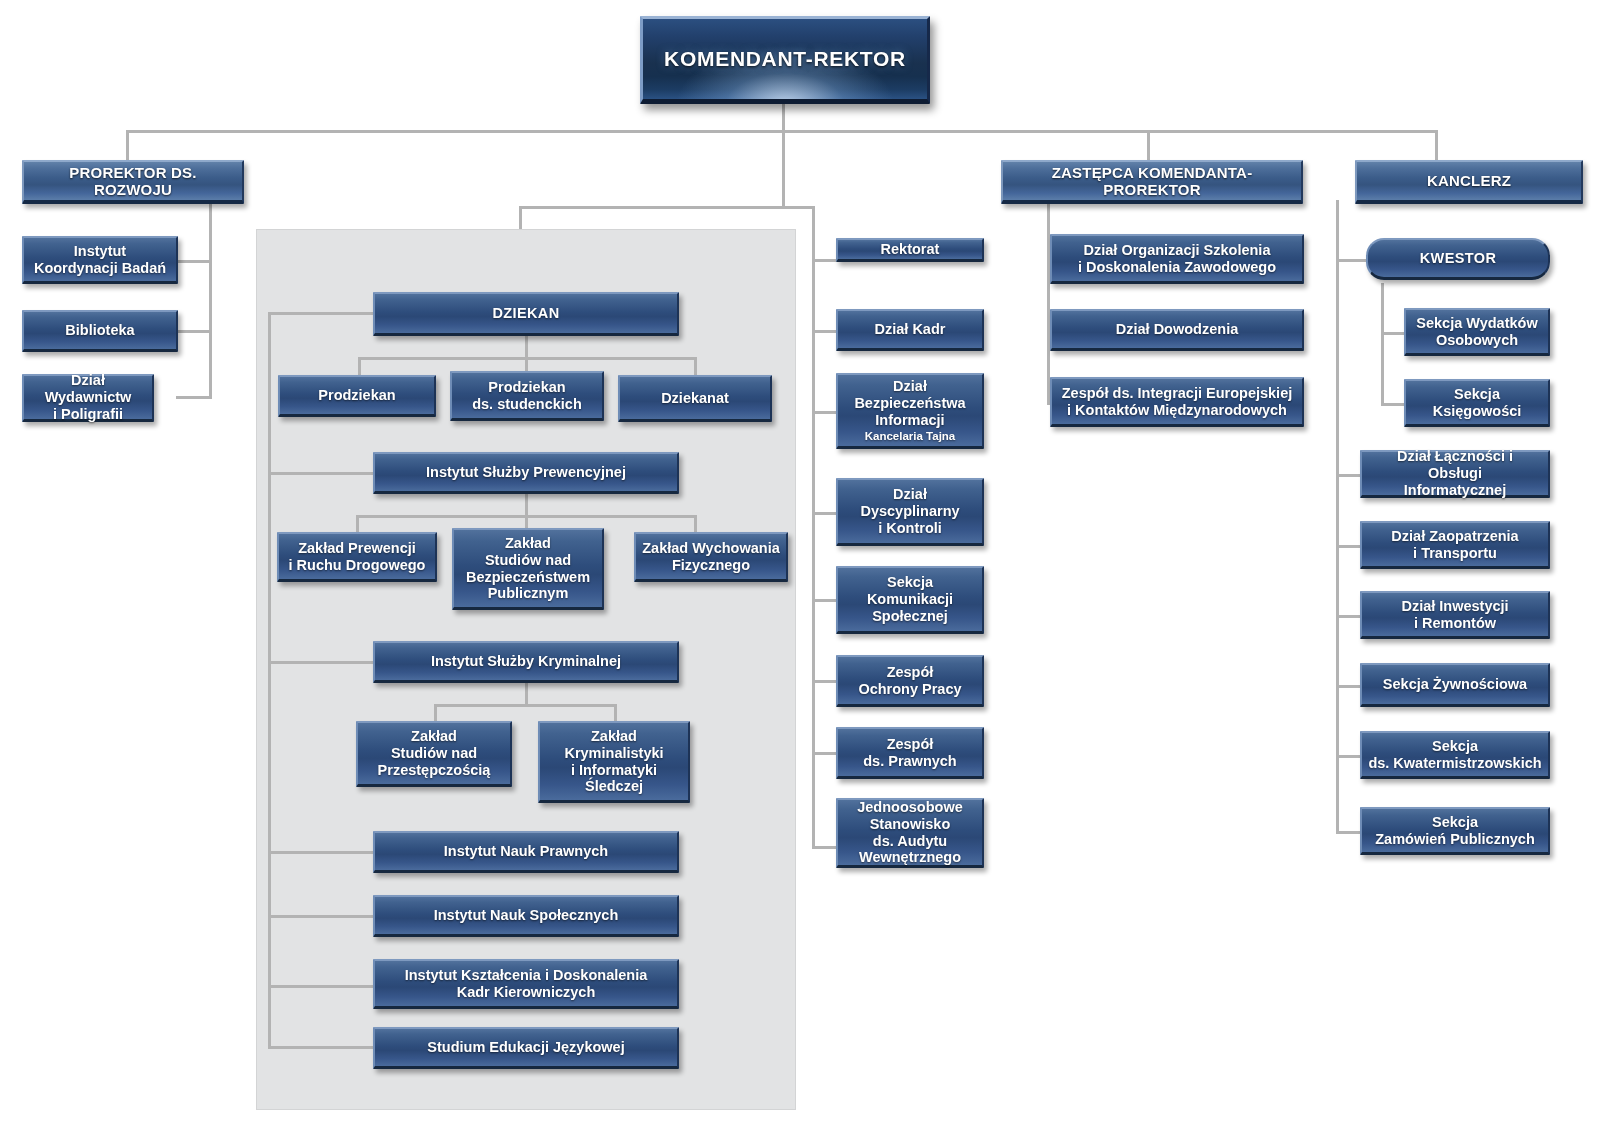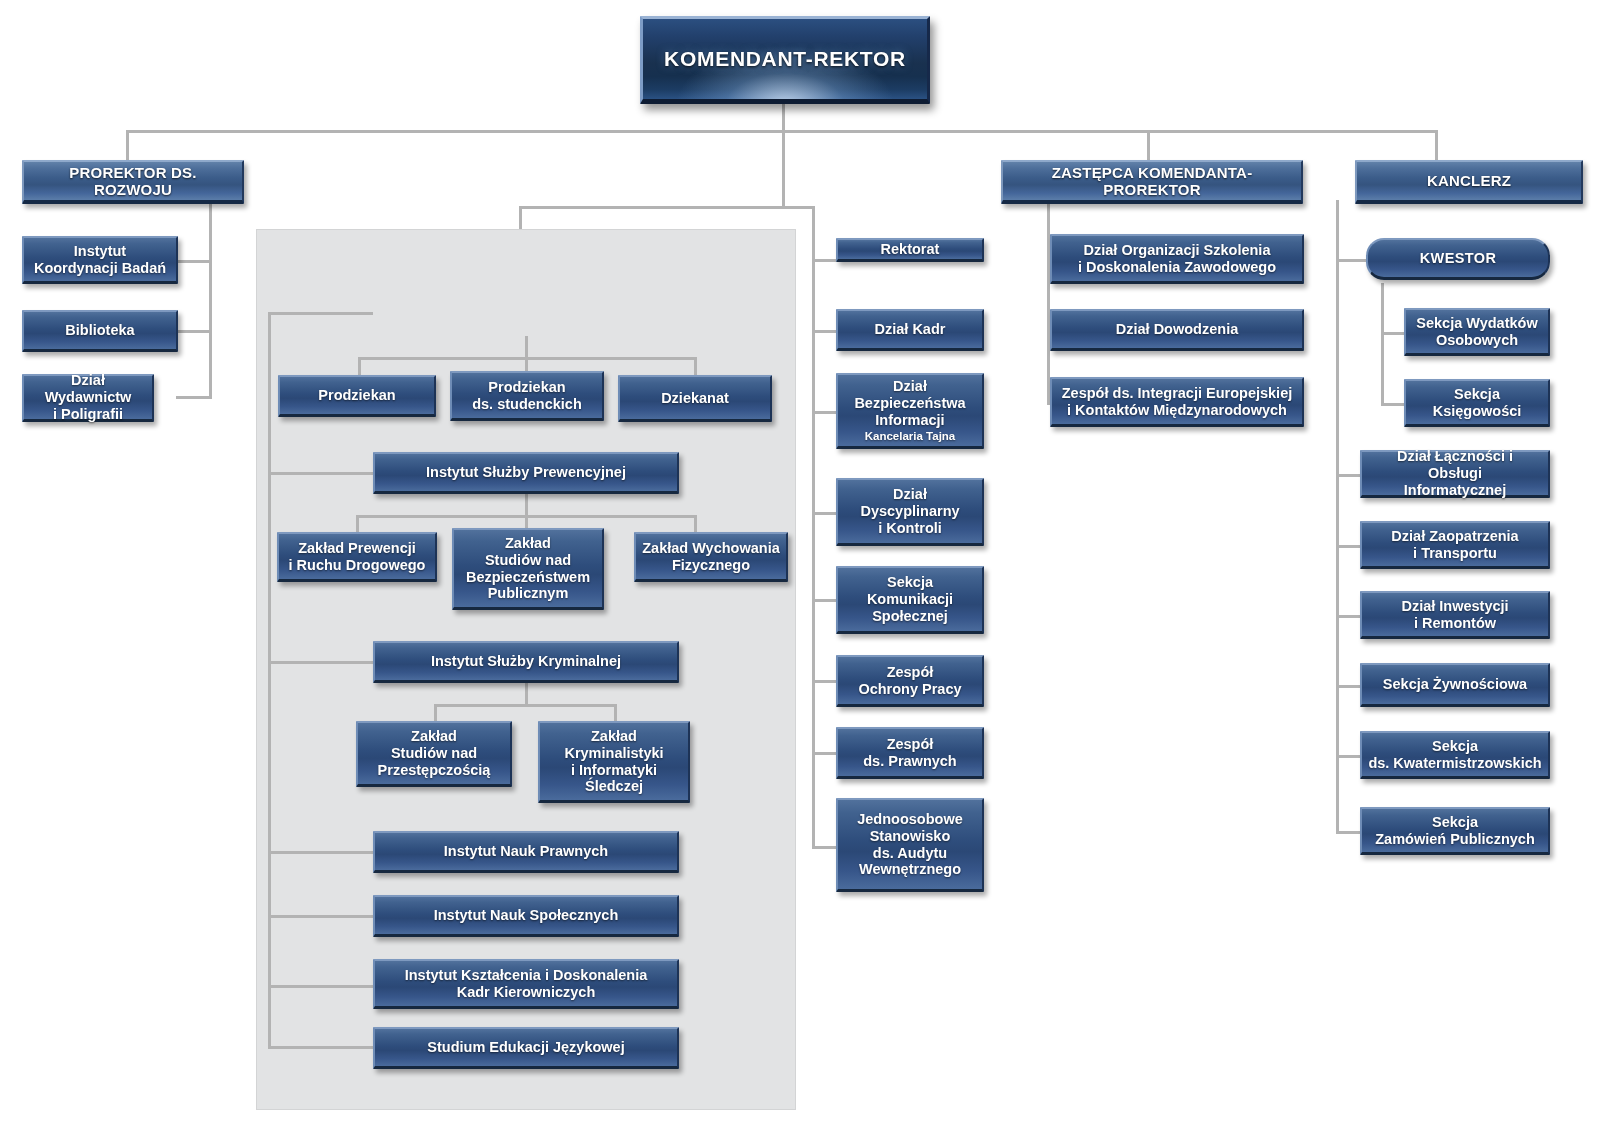--- a/index.html
+++ b/index.html
@@ -217,20 +217,23 @@
   <div class="box" style="left:22px; top:236px; width:156px; height:48px;">
     <span class="lbl ml">Instytut<br>Koordynacji Badań</span>
   </div>
   <div class="box" style="left:22px; top:310px; width:156px; height:42px;">
     <span class="lbl ml">Biblioteka</span>
   </div>
   <div class="box" style="left:22px; top:374px; width:132px; height:48px;">
     <span class="lbl ml">Dział Wydawnictw<br>i Poligrafii</span>
   </div>
 
+  <div class="box hdr" style="left:373px; top:292px; width:306px; height:44px;">
+    <span class="lbl">DZIEKAN</span>
+  </div>
   <div class="box" style="left:278px; top:375px; width:158px; height:42px;">
     <span class="lbl ml">Prodziekan</span>
   </div>
   <div class="box" style="left:450px; top:371px; width:154px; height:50px;">
     <span class="lbl ml">Prodziekan<br>ds. studenckich</span>
   </div>
   <div class="box" style="left:618px; top:375px; width:154px; height:47px;">
     <span class="lbl ml">Dziekanat</span>
   </div>
 
@@ -285,21 +288,21 @@
   </div>
   <div class="box" style="left:836px; top:566px; width:148px; height:68px;">
     <span class="lbl ml">Sekcja<br>Komunikacji<br>Społecznej</span>
   </div>
   <div class="box" style="left:836px; top:655px; width:148px; height:52px;">
     <span class="lbl ml">Zespół<br>Ochrony Pracy</span>
   </div>
   <div class="box" style="left:836px; top:727px; width:148px; height:52px;">
     <span class="lbl ml">Zespół<br>ds. Prawnych</span>
   </div>
-  <div class="box" style="left:836px; top:798px; width:148px; height:94px;">
+  <div class="box" style="left:836px; top:798px; width:148px; height:70px;">
     <span class="lbl ml">Jednoosobowe<br>Stanowisko<br>ds. Audytu<br>Wewnętrznego</span>
   </div>
 
   <div class="box lvl2" style="left:1001px; top:160px; width:302px; height:44px;">
     <span class="lbl">ZASTĘPCA KOMENDANTA-PROREKTOR</span>
   </div>
   <div class="box" style="left:1050px; top:234px; width:254px; height:50px;">
     <span class="lbl ml">Dział Organizacji Szkolenia<br>i Doskonalenia Zawodowego</span>
   </div>
   <div class="box" style="left:1050px; top:309px; width:254px; height:42px;">

